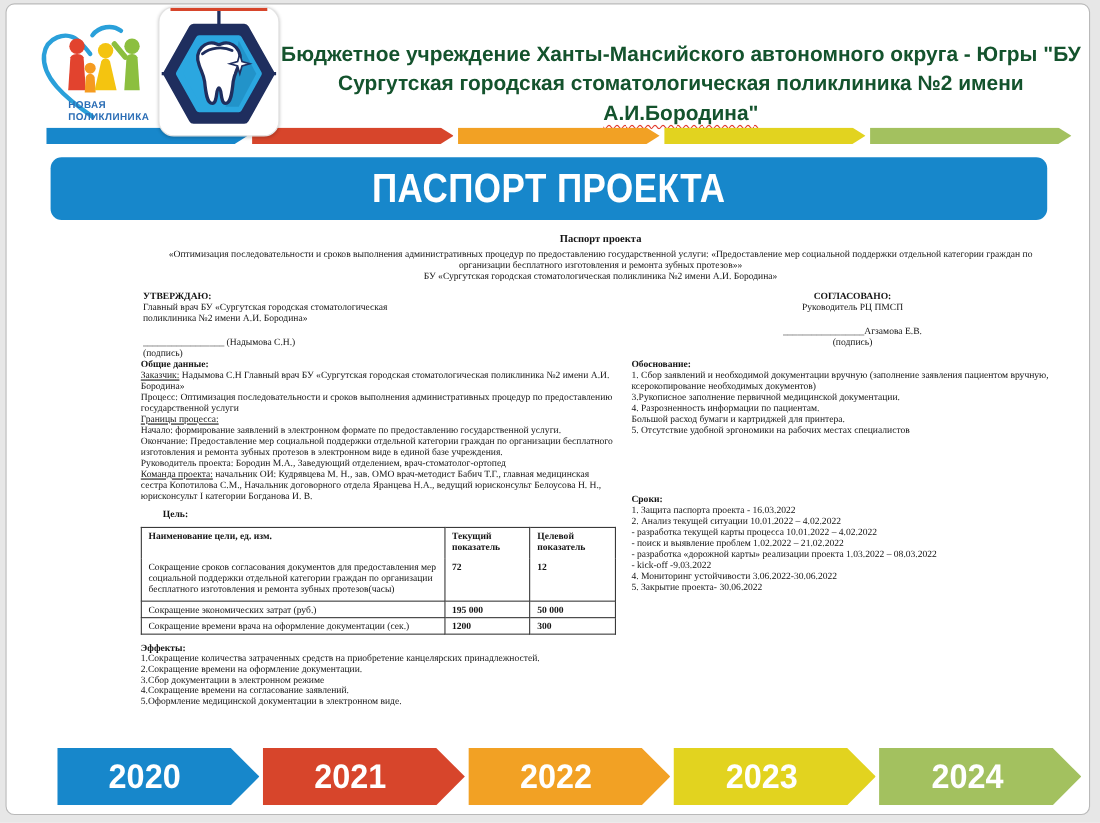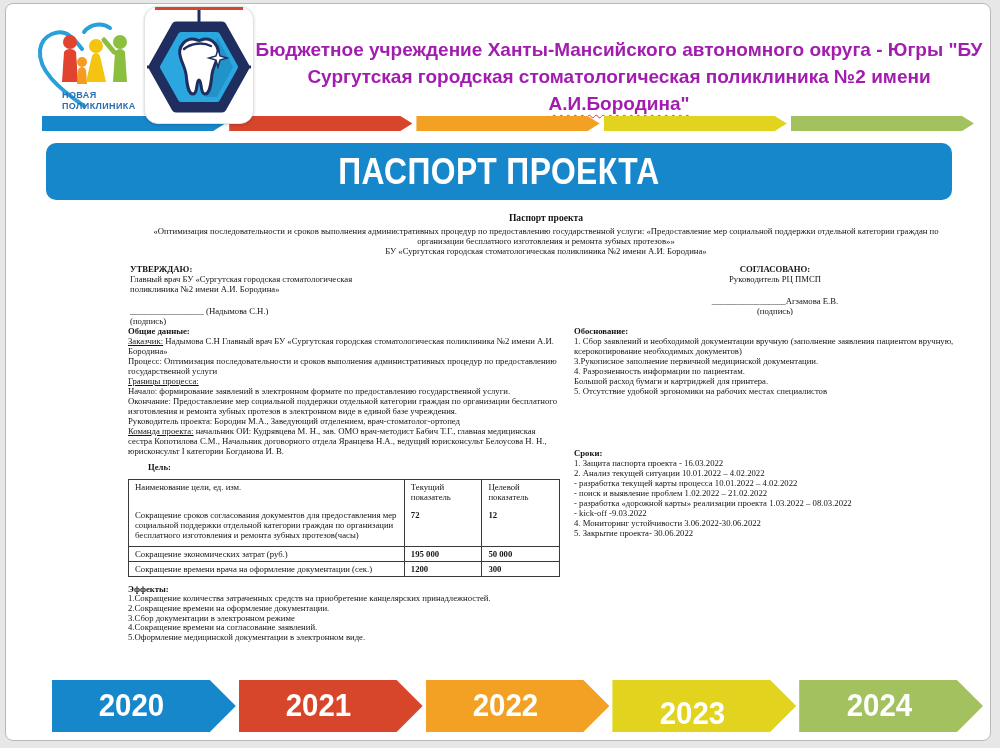--- a/index.html
+++ b/index.html
@@ -7,21 +7,21 @@
   body { background:#e7e7e7; font-family:"Liberation Sans",sans-serif; position:relative; overflow:hidden; }
   .slide { position:absolute; left:5px; top:3px; right:9px; bottom:7px; background:#fff;
            border:1px solid #b9b9b9; border-radius:8px; overflow:hidden; }
 
   
   .heart-logo { position:absolute; left:22px; top:14px; width:116px; height:100px; z-index:3; }
   .heart-logo .logo-text { position:absolute; left:34px; top:72px; color:#2a6db5; font-weight:bold;
            font-size:9px; line-height:1.25; letter-spacing:.4px; }
   .tooth-card { position:absolute; left:138px; top:2px; width:110px; height:118px; background:#fff;
            border:1px solid #e3e3e3; border-radius:14px; z-index:2; box-shadow:0 1px 3px rgba(0,0,0,.18); }
-  .org-title { position:absolute; left:248px; top:33px; width:730px; text-align:center; color:#a21caf;
+  .org-title { position:absolute; left:248px; top:33px; width:730px; text-align:center; color:#14532d;
            font-weight:bold; font-size:19px; line-height:1.42; z-index:1; }
   .wavy { text-decoration:underline; text-decoration-style:wavy; text-decoration-color:#e23b2e;
            text-decoration-thickness:1px; text-underline-offset:4px; }
 
   .color-bar { position:absolute; left:36px; top:112px; right:16px; height:15px; display:flex; z-index:1; }
   .color-bar .seg { flex:1; margin-right:4px;
            clip-path:polygon(0 0, calc(100% - 12px) 0, 100% 50%, calc(100% - 12px) 100%, 0 100%); }
   .color-bar .seg:last-child { margin-right:0; }
 
   .banner { position:absolute; left:40px; top:139px; right:38px; height:57px; border-radius:10px;
@@ -41,21 +41,21 @@
   .sig { margin-top:12px; }
   .underlined { text-decoration:underline; }
 
   .cols { display:flex; margin-top:4px; }
   .col-left { width:432px; }
   .col-right { flex:1; margin-left:14px; }
 
   .goal-label { font-weight:bold; margin-top:6px;padding-left:20px; }
   table.goals { border-collapse:collapse; margin-top:7px; width:100%; table-layout:fixed; }
   .goals td { border:1px solid #3a3a3a; padding:2px 6px; vertical-align:top; }
-  .goals tr.hdr td { font-weight:normal; border-bottom:none; padding-bottom:6px; }
+  .goals tr.hdr td { font-weight:bold; border-bottom:none; padding-bottom:6px; }
   .goals tr.first td { border-top:none; padding-bottom:6px; }
   .goals td.num { font-weight:bold; }
 
   .effects { margin-top:7px; }
   .effects .line { line-height:1.12; }
   .terms { margin-top:52px; }
 
   
   .timeline { position:absolute; left:46px; bottom:8px; right:4px; height:52px; display:flex; }
   .timeline .year { flex:1; margin-right:3px; display:flex; align-items:center; justify-content:center;
@@ -228,21 +228,21 @@
   <div class="timeline">
     <div class="year" style="background: rgb(23, 135, 203);">
         <span>2020</span>
       </div>
     <div class="year" style="background: rgb(215, 69, 43);">
         <span>2021</span>
       </div>
     <div class="year" style="background: rgb(242, 161, 36);">
         <span>2022</span>
       </div>
-    <div class="year" style="background: rgb(226, 211, 31); align-items: flex-end;">
+    <div class="year" style="background: rgb(226, 211, 31);">
         <span>2023</span>
       </div>
     <div class="year" style="background: rgb(163, 193, 95);">
         <span>2024</span>
       </div>
   </div>
 
 </div>
 
 </body></html>

